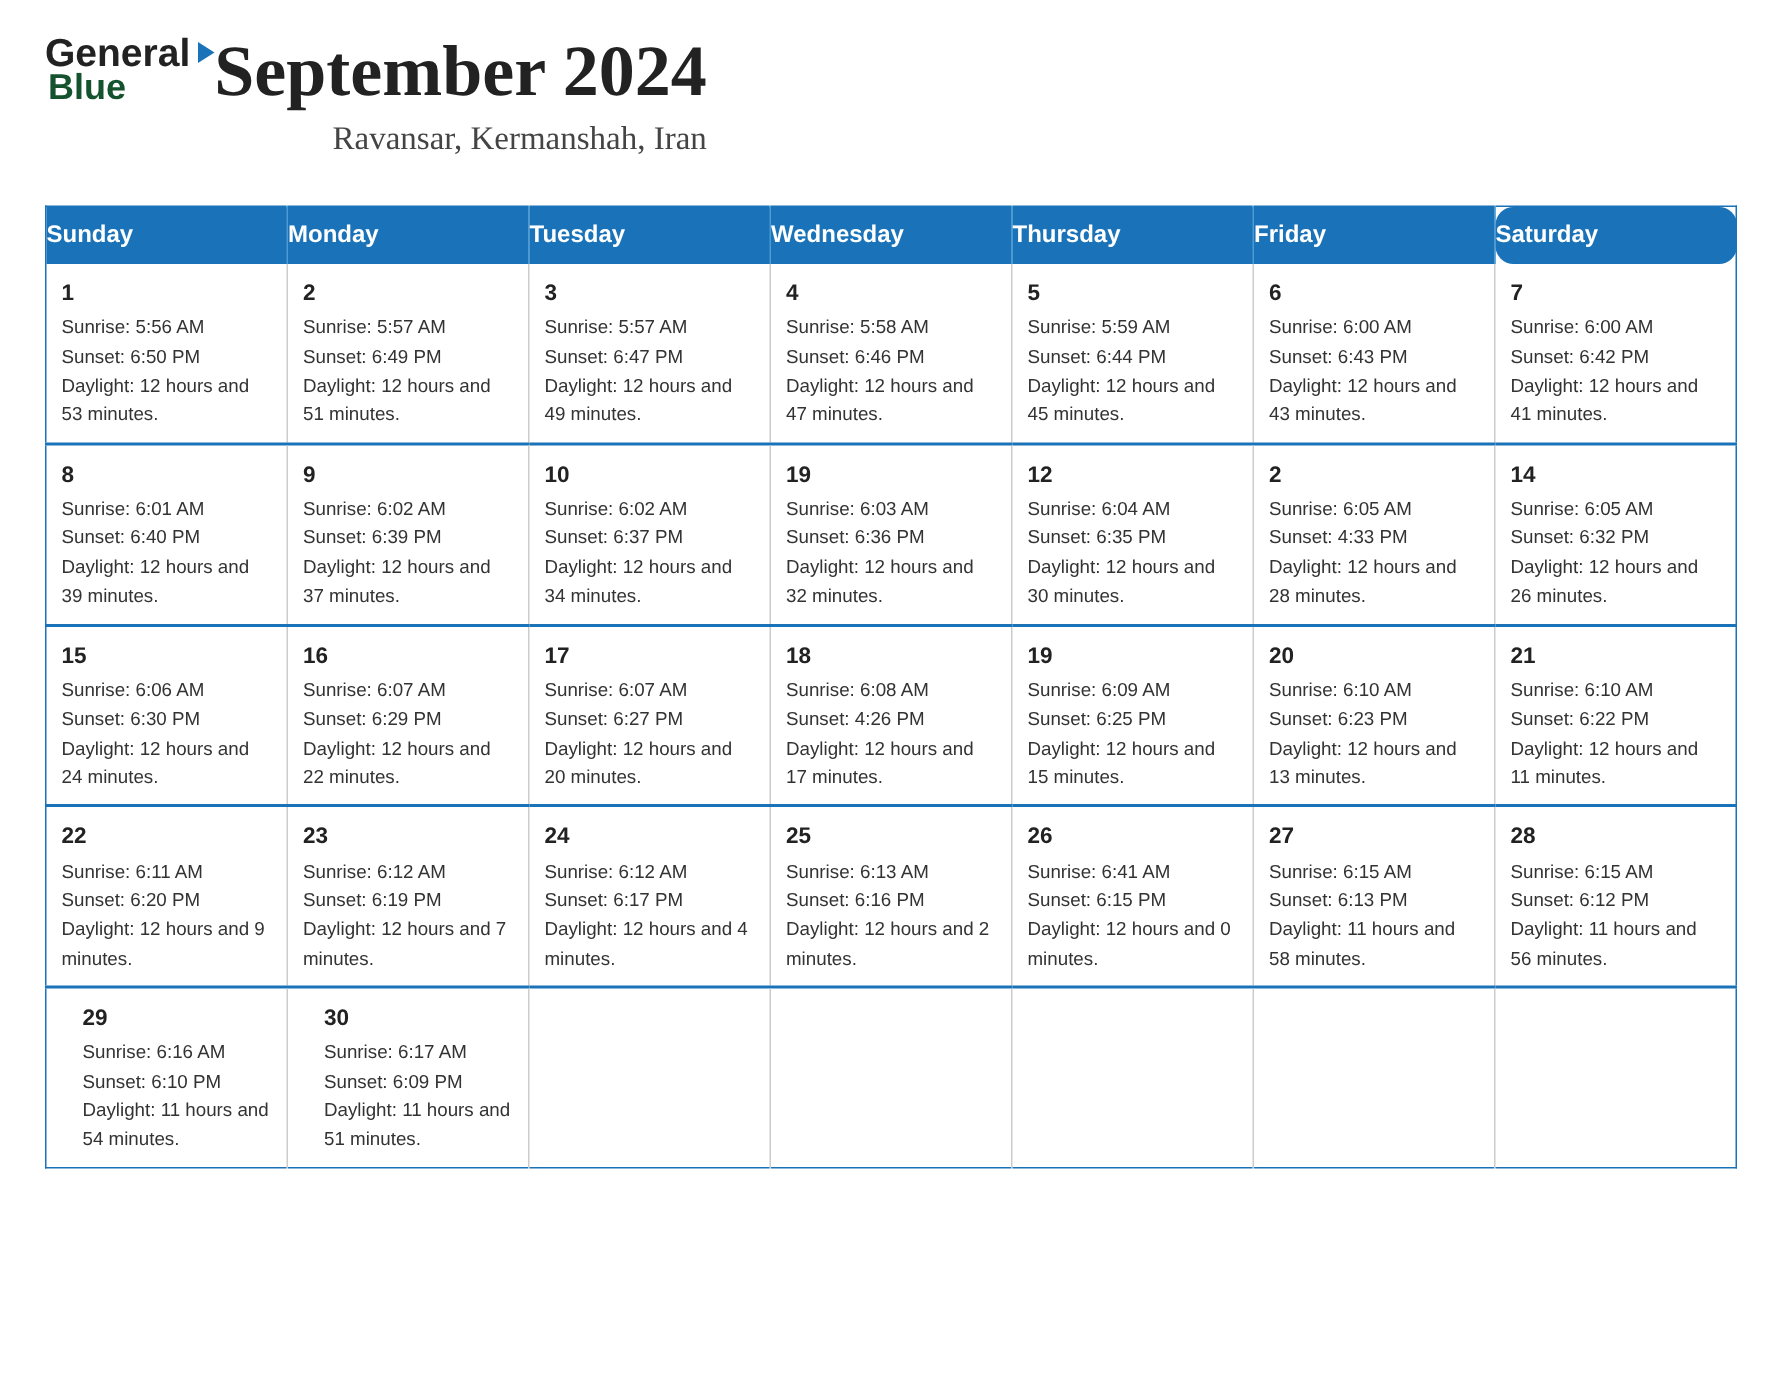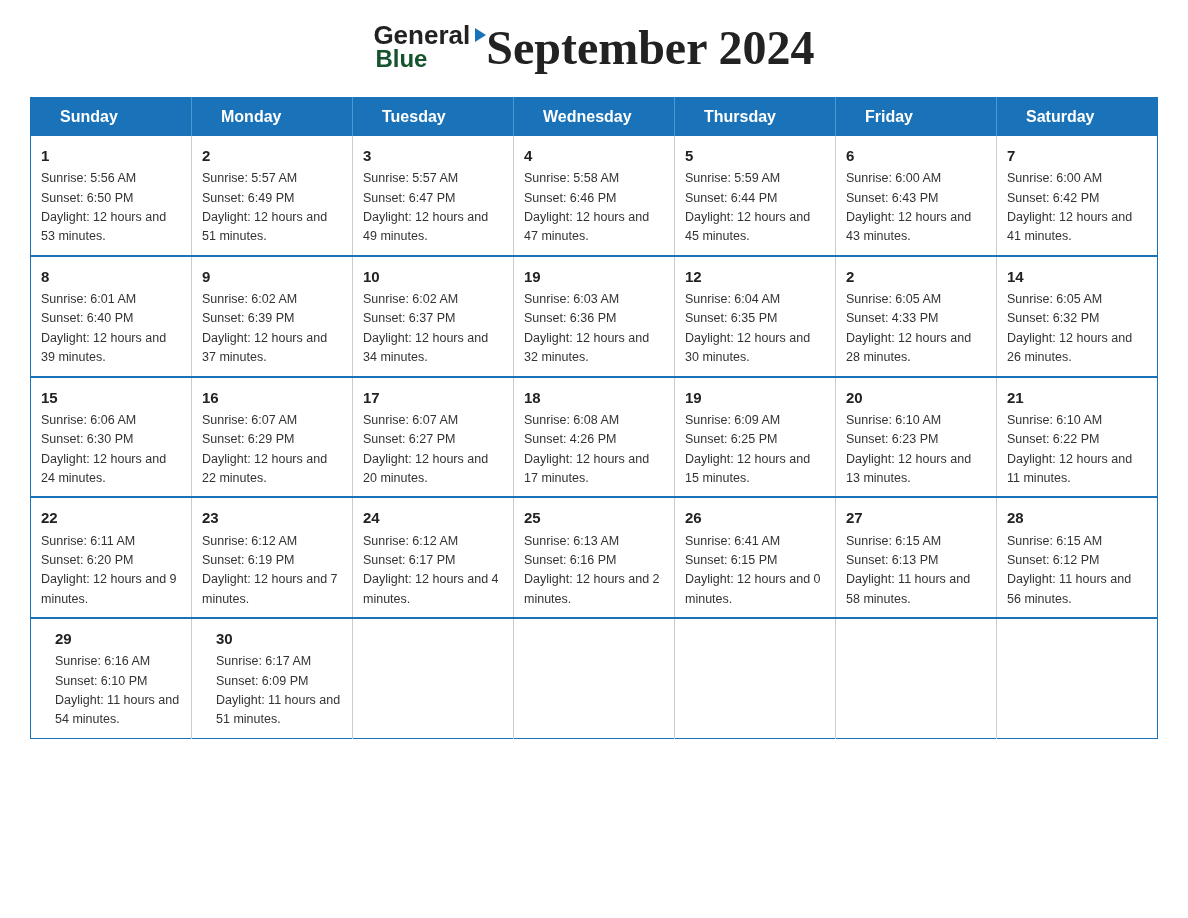--- a/index.html
+++ b/index.html
@@ -4,23 +4,23 @@
   <style>
     * { box-sizing: border-box; margin: 0; padding: 0; }
     body {
       background: #fff;
       font-family: Arial, Helvetica, sans-serif;
       padding: 20px 30px;
       color: #222;
     }
     .top-section {
       display: flex;
-      justify-content: center;
+      justify-content: flex-start;
       align-items: flex-start;
-      margin-bottom: 22px;
+      margin-bottom: 32px;
     }
     .logo-area {
       display: flex;
       flex-direction: column;
     }
     .title-area {
       text-align: right;
       font-family: Liberation Serif, serif;
     }
     .month-title {
@@ -36,26 +36,27 @@
     .calendar-table {
       width: 100%;
       border-collapse: collapse;
       border: 1.5px solid #1a73b8;
     }
     .calendar-table thead tr th {
       background-color: #1a73b8;
       color: #fff;
       font-size: 16px;
       font-weight: bold;
-      padding: 10px 29px;
+      padding: 10px 0;
       text-align: left;
       border-right: 1px solid #4a9ad4;
     }
     .calendar-table thead tr th:last-child {
       border-right: none;
+      border-radius: 12px;
     }
     .calendar-table tbody tr td {
       vertical-align: top;
       padding: 8px 10px;
       border-right: 1px solid #ccc;
       border-bottom: 2px solid #1a73b8;
       font-size: 12.5px;
       line-height: 1.55;
       color: #333;
       width: 14.28%;
@@ -89,20 +90,21 @@
 <div class="top-section">
   <div class="logo-area">
     <div class="logo-wrapper">
       <span style="font-size:26px;font-weight:bold;color:#222;">General</span>
       <span style="display:inline-block;width:0;height:0;border-left:11px solid #1a73b8;border-top:7px solid transparent;border-bottom:7px solid transparent;margin-left:3px;vertical-align:middle;margin-bottom:2px;"></span>
     </div>
     <div style="font-size:24px;font-weight:bold;color:#14532d;margin-top:-6px;margin-left:2px;">Blue</div>
   </div>
   <div class="title-area">
     <div class="month-title">September 2024</div>
+    <div class="subtitle">Ravansar, Kermanshah, Iran</div>
   </div>
 </div>
 
 <table class="calendar-table">
   <thead>
     <tr>
     <th>Sunday</th>
         <th>Monday</th>
         <th>Tuesday</th>
         <th>Wednesday</th>

